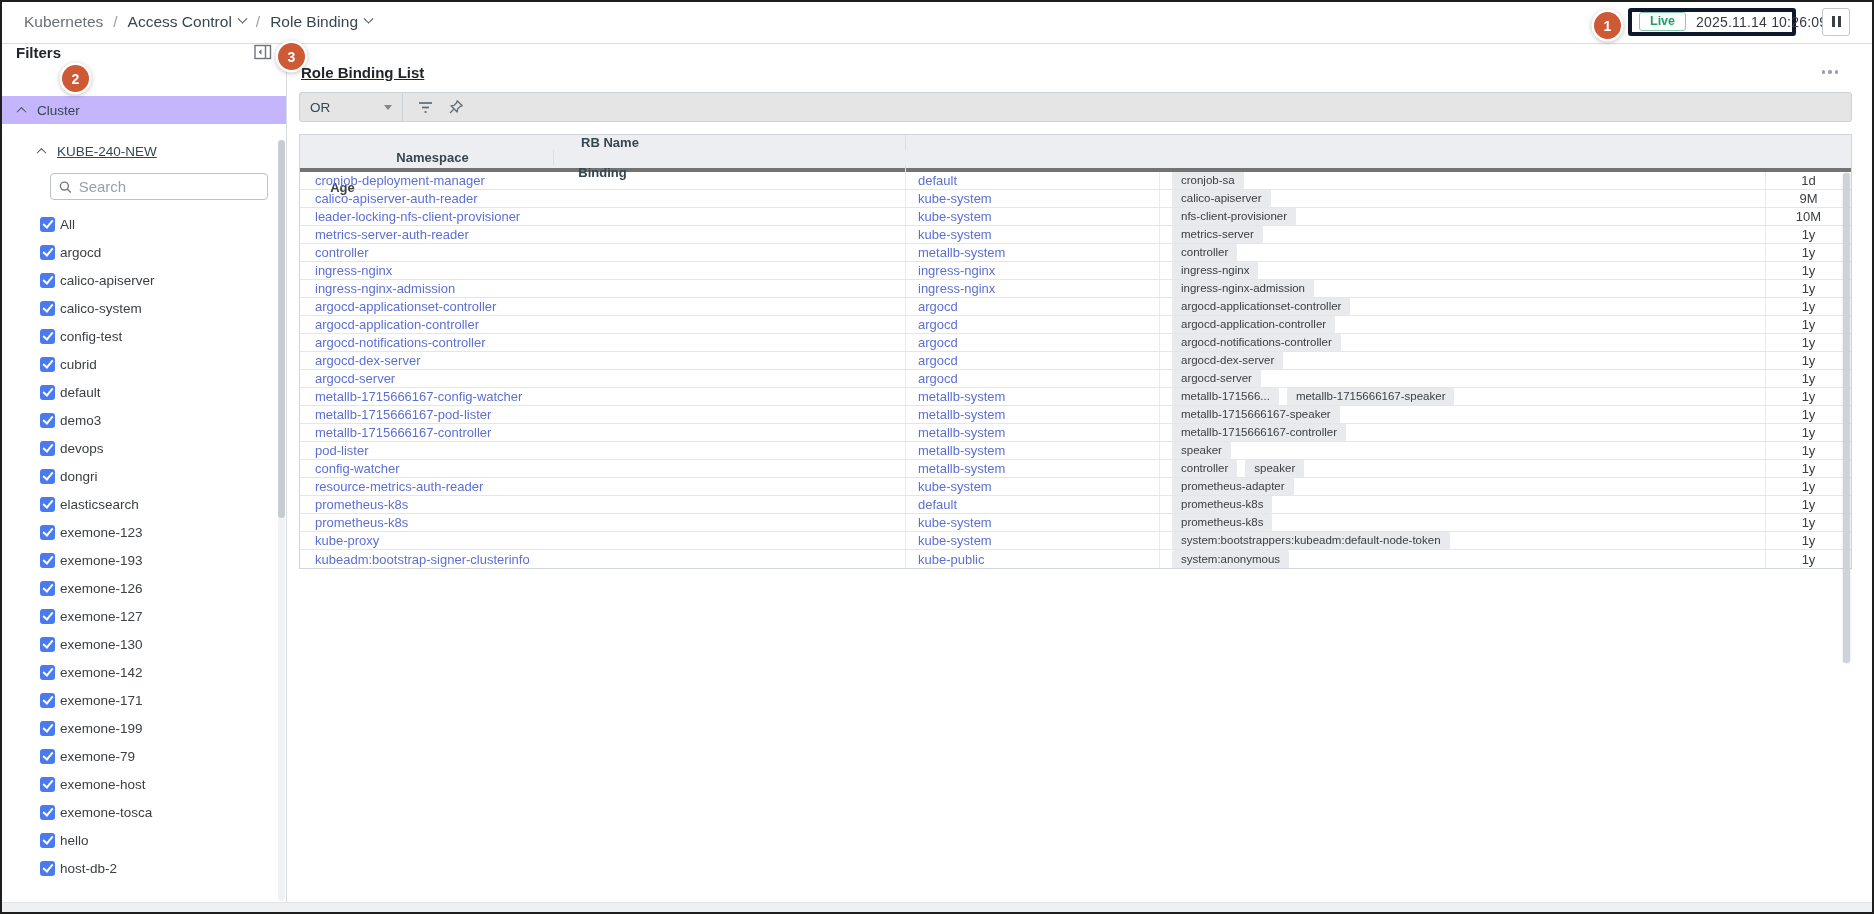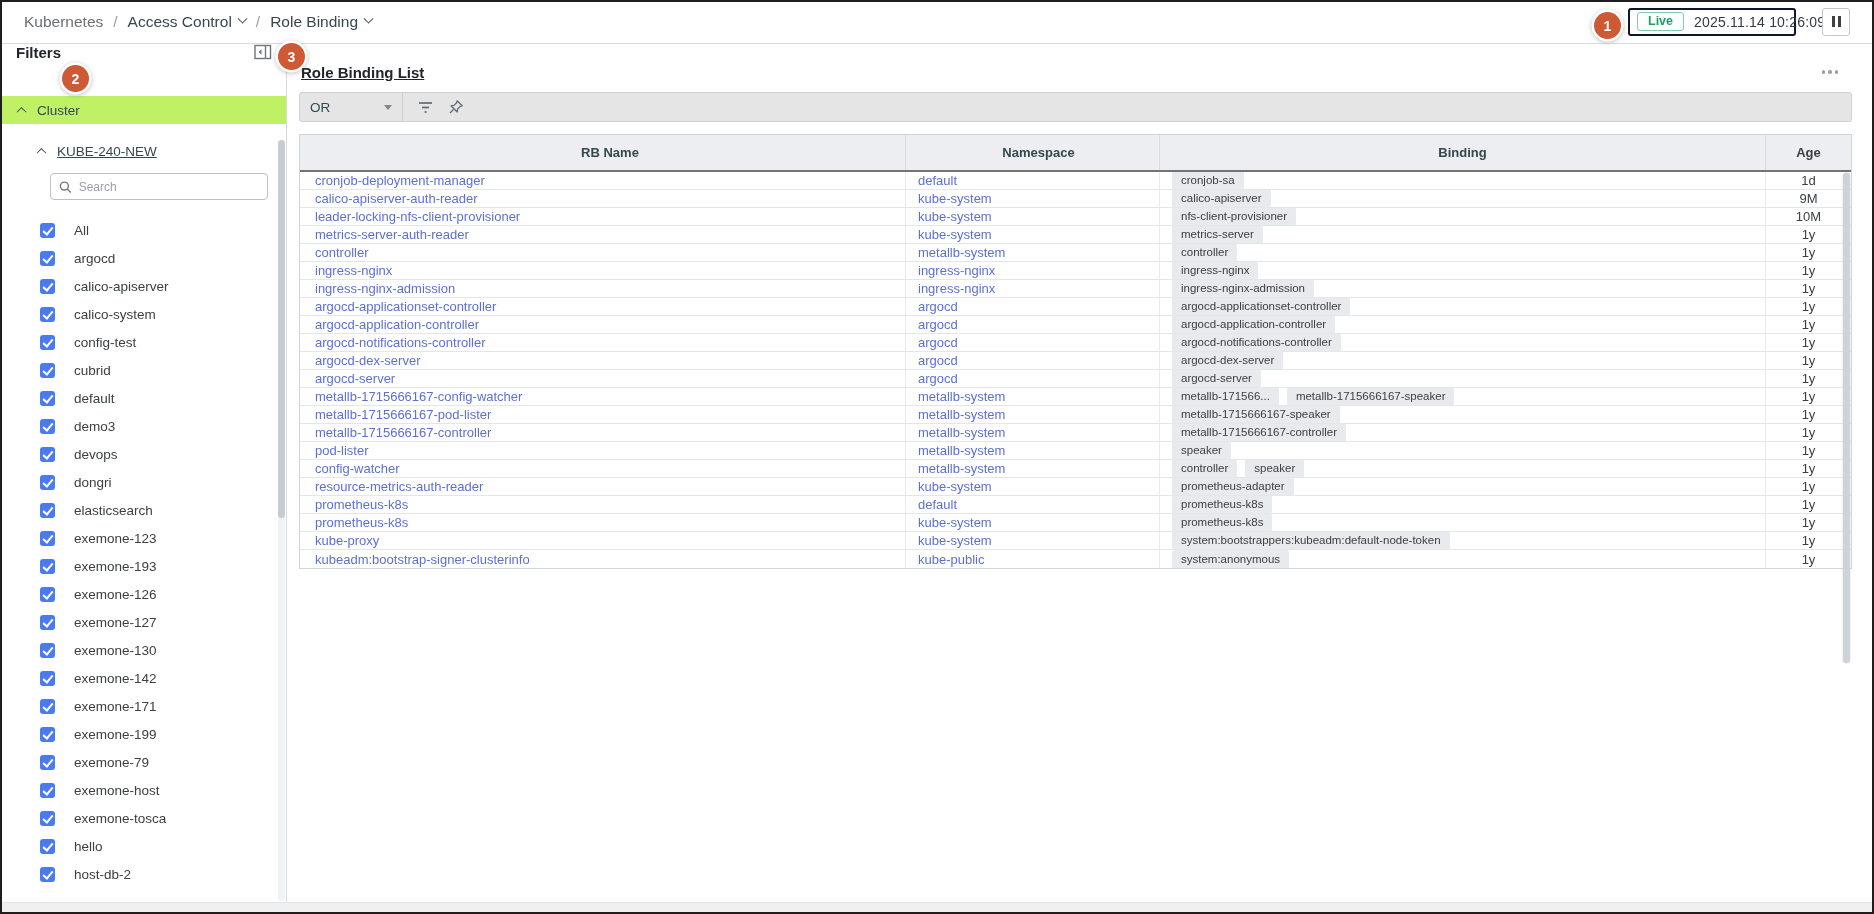--- a/index.html
+++ b/index.html
@@ -12,49 +12,49 @@
             display:flex; align-items:center; padding:0 24px; }
   .crumbs { display:flex; align-items:center; gap:10px; font-size:15.5px;text-align:center; }
   .crumb-root { color:#6b7075; }
   .crumb-sep { color:#9aa0a6; }
   .crumb { color:#37474f; font-weight:500; display:flex; align-items:center; gap:7px; cursor:pointer; }
   .chev { width:7px; height:7px; border-right:1.6px solid #4a5156; border-bottom:1.6px solid #4a5156;
           display:inline-block; }
   .chev.down { transform:rotate(45deg) translate(-2px,-2px); }
   .chev.up   { transform:rotate(-135deg) translate(-1px,-1px); }
   .topbar-right { margin-left:auto; display:flex; align-items:center; gap:8px; }
-  .live-box { display:flex; align-items:center; gap:10px; border:2px solid #0f172a; border-radius:3px;
+  .live-box { display:flex; align-items:center; gap:10px; border:4px solid #0f172a; border-radius:3px;
               height:28px; padding:0 12px 0 7px; width:168px; }
   .live-chip { border:1px solid #84ccab; border-radius:3px; color:#1fa069; font-size:12.5px;
                font-weight:bold; padding:1px 10px 2px; }
   .live-time { font-size:14px; color:#343a40; letter-spacing:0.2px; white-space:nowrap; }
   .pause-btn { width:28px; height:28px; border:1px solid #c2c7cb; border-radius:3px; background:#fff;
                display:flex; align-items:center; justify-content:center; gap:3px; cursor:pointer; margin-left:18px; }
   .pause-btn i { width:3px; height:11px; background:#3c4043; display:block; }
 
   
   .content { display:flex; height:869px; position:relative; }
   .sidebar { width:288px; border-right:1px solid #d9dcde; position:relative; background:#fff; overflow:hidden; }
   .main { flex:1; position:relative; padding:0 22px 0 12px; }
 
   
   .filters-hd { height:52px; display:flex; align-items:flex-start; padding:0 14px 0 16px; }
   .filters-title { font-size:15px; font-weight:bold; color:#212529; }
   .collapse-btn { margin-left:auto; cursor:pointer; display:flex; align-items:center; }
   .tree-row { height:28px; display:flex; align-items:center; gap:12px; font-size:13.5px;
               font-weight:500; color:#37474f; cursor:pointer; }
-  .row-cluster { background:#bef264; padding-left:18px; margin-bottom:13px; }
+  .row-cluster { background:#c4b5fd; padding-left:18px; margin-bottom:13px; }
   .row-kube { padding-left:38px; margin:6px 0 8px;text-decoration:underline; }
   .searchbox { margin:4px 0 10px 50px; width:218px; height:27px; border:1px solid #bdc1c6;
                border-radius:4px; display:flex; align-items:center; padding:0 8px; gap:7px; background:#fff; }
-  .searchbox input { border:none; outline:none; font-size:12px; color:#8b5cf6; width:100%;
+  .searchbox input { border:none; outline:none; font-size:15px; color:#8b5cf6; width:100%;
                      font-family:"Liberation Sans", sans-serif; }
   .searchbox input::placeholder { color:#9aa0a6; }
   .ns-list { height:672px; overflow:hidden; padding-left:40px; }
-  .ns-item { height:28px; display:flex; align-items:flex-end; gap:19px; font-size:13.5px; color:#3c4043; }
+  .ns-item { height:28px; display:flex; align-items:center; gap:5px; font-size:13.5px; color:#3c4043; }
   .cbx { width:15px; height:15px; background:#4a7af0; border-radius:3px; position:relative; flex:none; cursor:pointer; }
   .cbx::after { content:""; position:absolute; left:4.5px; top:1.5px; width:4px; height:8px;
                 border:solid #fff; border-width:0 2px 2px 0; transform:rotate(40deg); }
   .sb-scroll { position:absolute; top:96px; bottom:12px; right:1px; width:7px; background:#f0f2f4; border-radius:4px; }
   .sb-thumb { position:absolute; top:0; left:0; width:7px; height:378px; background:#c7ccd2; border-radius:4px; }
 
   
   .card-hd { height:48px; display:flex; align-items:center; padding:8px 8px 0 2px; }
   .card-title { font-size:15px; font-weight:bold; color:#212529;text-decoration:underline; }
   .dots { margin-left:auto; display:flex; gap:3px; cursor:pointer; padding:6px; }
@@ -62,21 +62,21 @@
   .filterbar { height:30px; border:1px solid #ccd2d6; border-radius:3px; display:flex; align-items:center;
                background:#e5e5e5; }
   .op-select { width:103px; height:100%; border-right:1px solid #ccd2d6; display:flex; align-items:center;
                padding:0 10px; font-size:13.5px; color:#37474f; cursor:pointer; }
   .op-caret { margin-left:auto; width:0; height:0; border-left:4.5px solid transparent;
               border-right:4.5px solid transparent; border-top:5px solid #80868b; }
   .fb-icon { margin-left:14px; cursor:pointer; display:flex; align-items:center; }
 
   
   .tbl { margin-top:12px; border:1px solid #cfd5da; position:relative; background:#fff; }
-  .thead { display:flex; background:#eceef1; border-bottom:2px solid #737373; height:37px; }
+  .thead { display:flex; background:#eceef1; border-bottom:4px solid #737373; height:37px;flex-direction:column; }
   .th { font-size:13px; font-weight:bold; color:#37474f; display:flex; align-items:center;
         justify-content:center; border-right:1px solid #d8dde1; }
   .th:last-child { border-right:none; }
   .trow { display:flex; height:18px; border-bottom:1px solid #e4e7e9; }
   .trow:last-child { border-bottom:none; }
   .td { display:flex; align-items:center; border-right:1px solid #e9ebed; overflow:hidden; }
   .td:last-child { border-right:none; }
   .c-name { width:606px; padding-left:15px; }
   .c-ns   { width:254px; padding-left:12px; }
   .c-bind { width:606px; padding-left:12px; gap:8px; }

